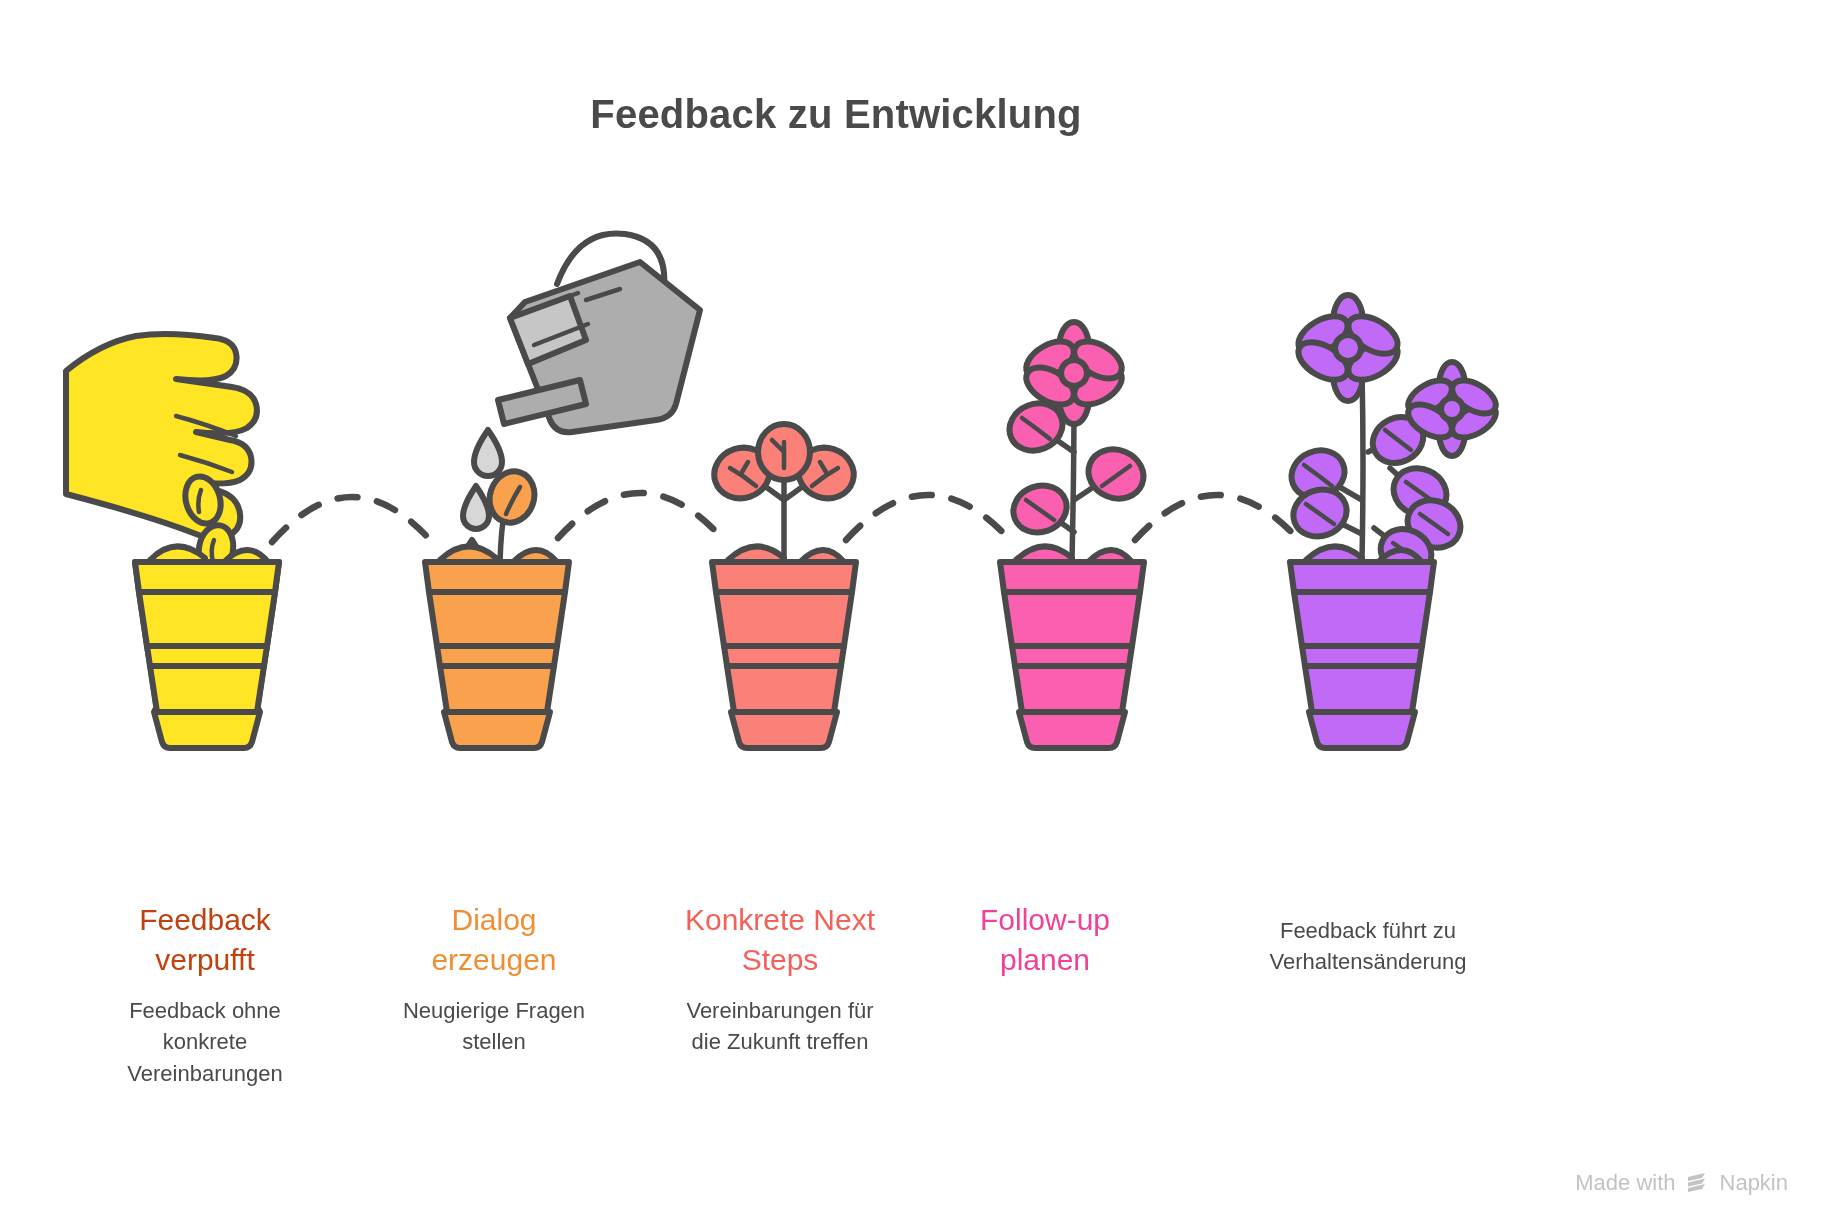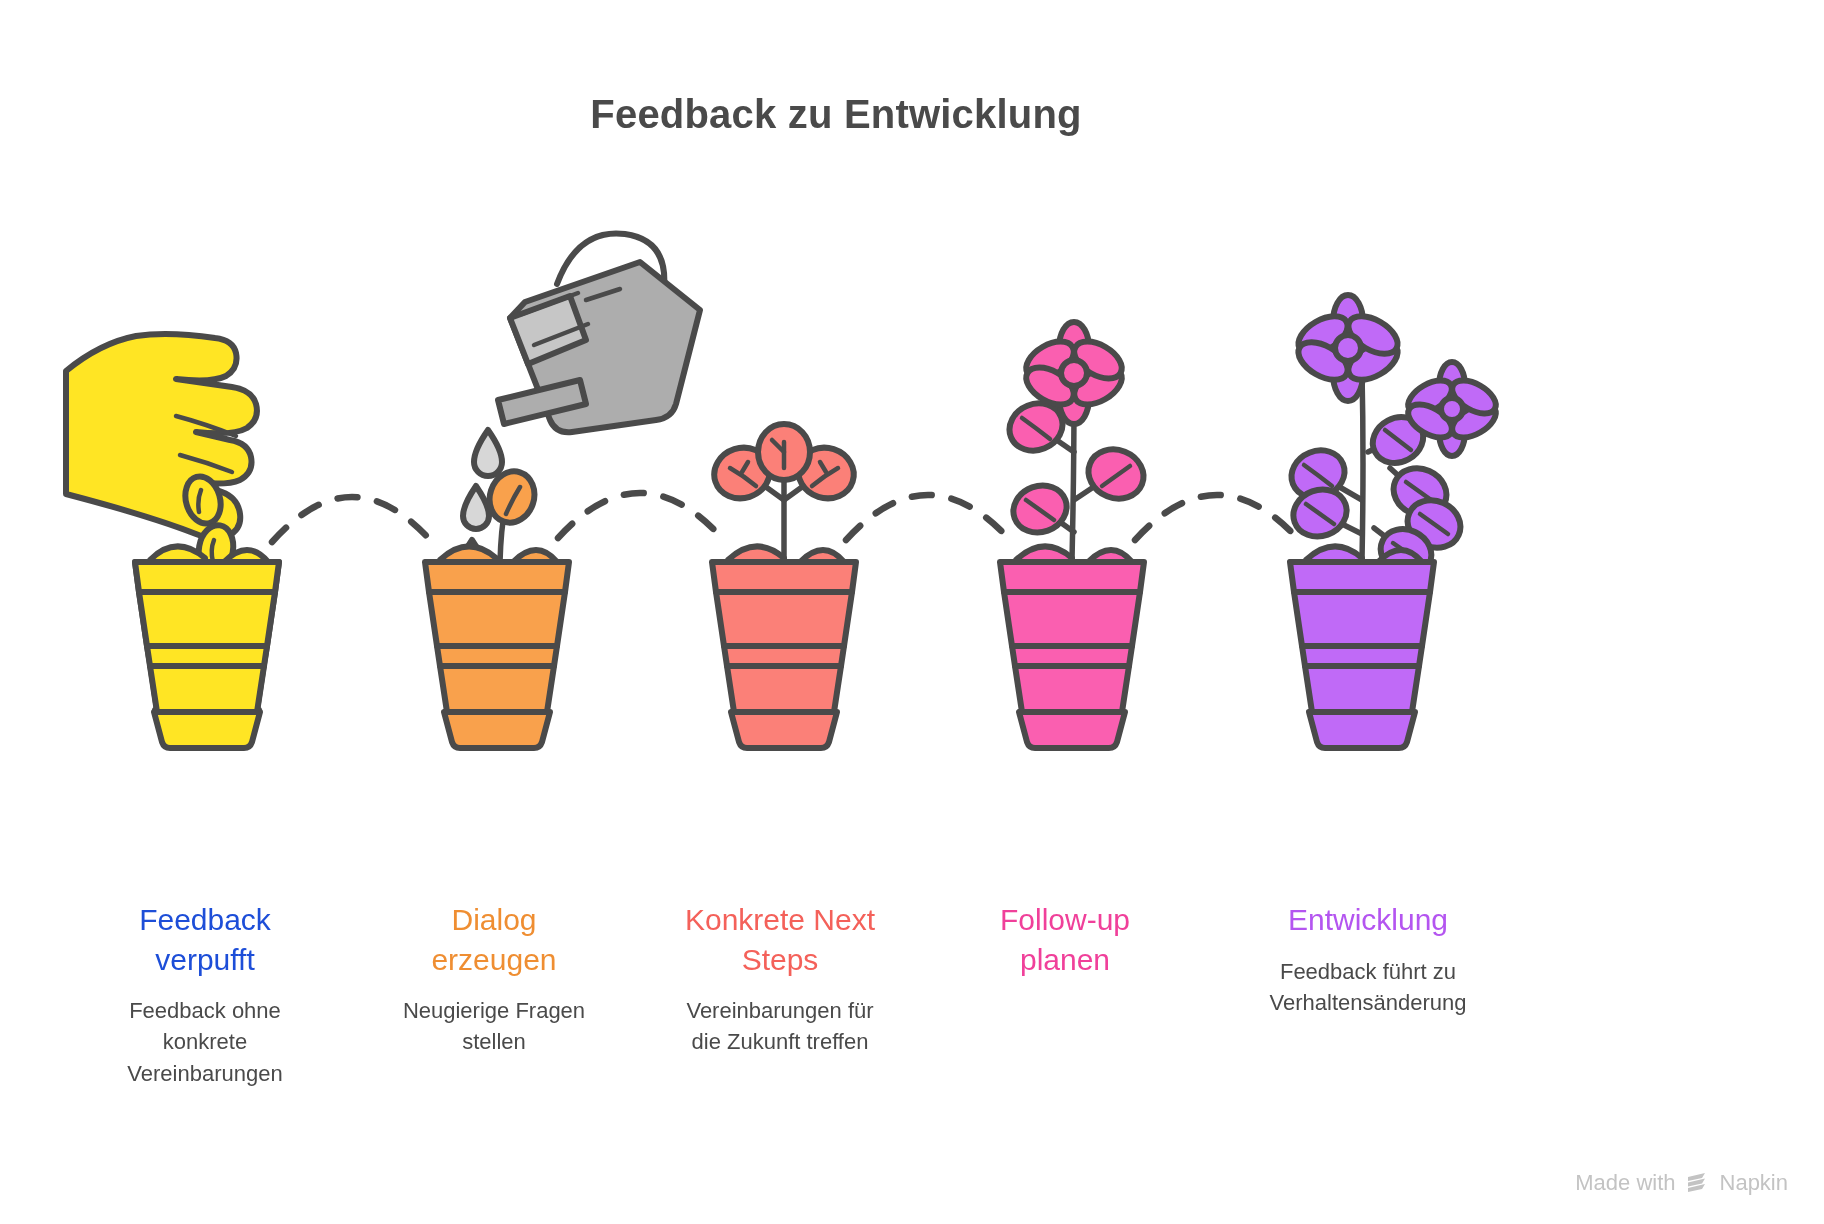--- a/index.html
+++ b/index.html
@@ -53,21 +53,21 @@
   .col-body {
     font-size: 22px;
     line-height: 1.42;
     color: #4a4a4a;
     margin: 15px;
     white-space: pre-line;
   }
   .col.c1 { left:  80px; }
   .col.c2 { left: 369px; }
   .col.c3 { left: 655px; }
-  .col.c4 { left: 940px; }
+  .col.c4 { left: 920px; }
   .col.c5 { left: 1237px; width: 262px; top: 900px; }
 
   
   #footer {
     position: absolute;
     right: 36px;
     bottom: 28px;
     display: flex;
     align-items: center;
     gap: 9px;
@@ -322,21 +322,21 @@
         <path class="ol" style="fill:#c06af7" d="M -72 -118 L 72 -118 L 68 -88 L -68 -88 Z"></path>
         <path class="ol" style="fill:#c06af7" d="M -68 -88 L 68 -88 L 60 -34 L -60 -34 Z"></path>
         <path class="ol" style="fill:#c06af7" d="M -60 -34 L 60 -34 L 57 -14 L -57 -14 Z"></path>
         <path class="ol" style="fill:#c06af7" d="M -57 -14 L 57 -14 L 50 32 L -50 32 Z"></path>
         <path class="ol" style="fill:#c06af7" d="M -53 32 L 53 32 L 45 62 Q 43 68 37 68 L -37 68 Q -43 68 -45 62 Z"></path>
       </g>
     </g>
   </svg>
 
   <div class="col c1">
-    <div class="col-head" style="color:#1d4ed8">Feedback
+    <div class="col-head" style="color:#c2410c">Feedback
 verpufft</div>
     <div class="col-body">Feedback ohne
 konkrete
 Vereinbarungen</div>
   </div>
 
   <div class="col c3">
     <div class="col-head" style="color:#f4615a">Konkrete Next
 Steps</div>
     <div class="col-body">Vereinbarungen für
@@ -349,21 +349,20 @@
     <div class="col-body">Neugierige Fragen
 stellen</div>
   </div>
 
   <div class="col c4">
     <div class="col-head" style="color:#f0409a">Follow-up
 planen</div>
   </div>
 
   <div class="col c5">
-    <div class="col-head" style="color:#b455f0">Entwicklung</div>
     <div class="col-body">Feedback führt zu
 Verhaltensänderung</div>
   </div>
 
   <div id="footer">
     <span>Made with</span>
     <svg class="nap-logo" width="26" height="26" viewBox="0 0 26 26" xmlns="http://www.w3.org/2000/svg">
       <g fill="#c3c3c3">
         <path d="M3 7 L20 3 L17 8 L3 11 Z"></path>
         <path d="M3 12.5 L20 8.5 L17 13.5 L3 16.5 Z"></path>

